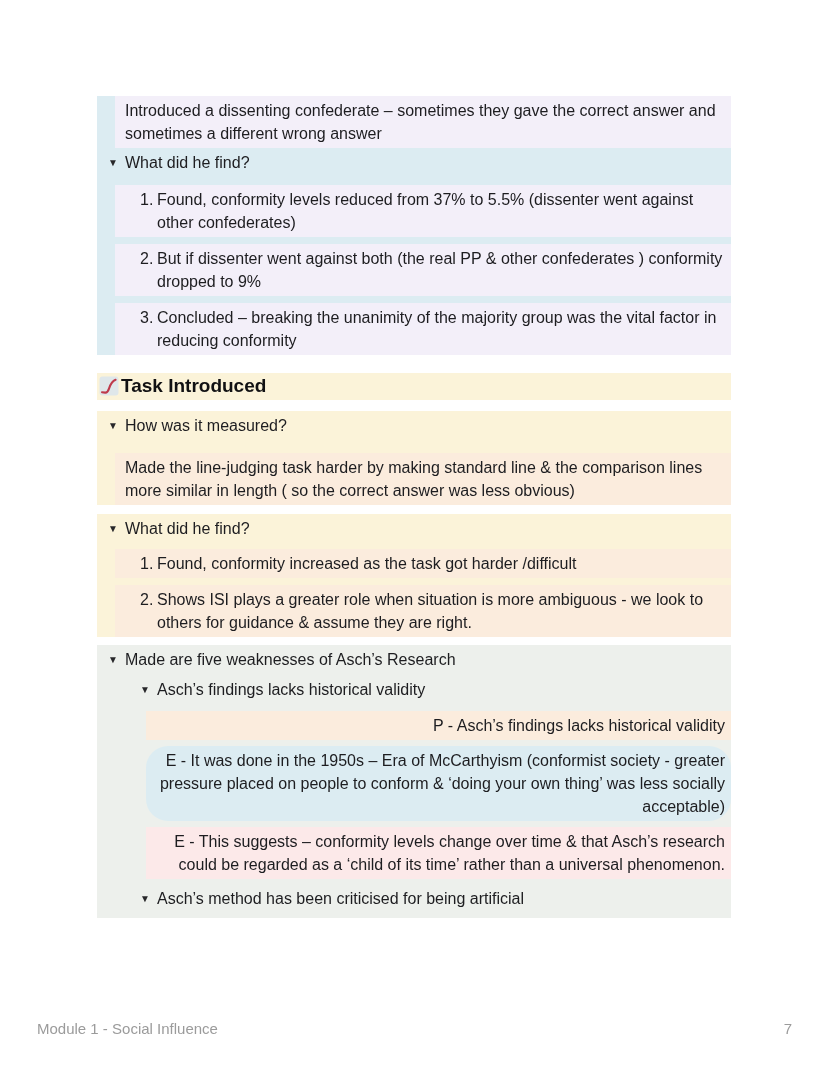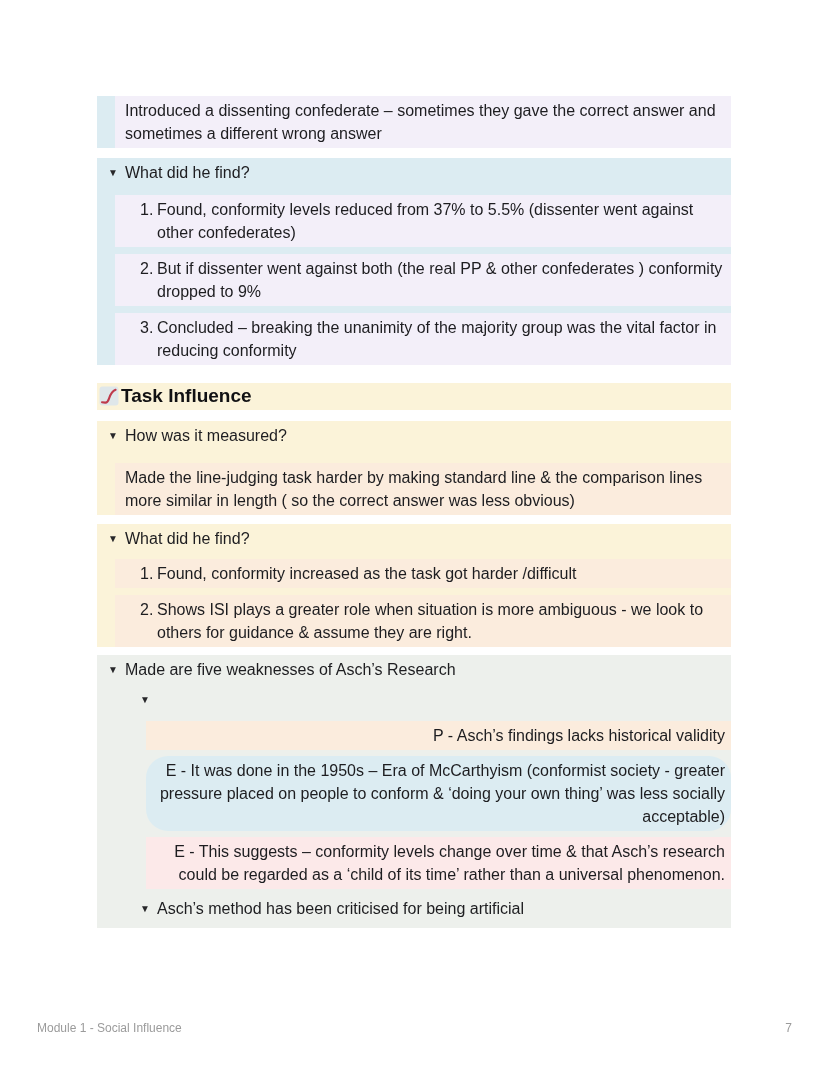--- a/index.html
+++ b/index.html
@@ -60,21 +60,21 @@
   .child3 { margin: 6px 0 0 49px; padding-right: 6px; text-align: right; }
 
   .num-item {
     display: flex;
     align-items: flex-start;
     margin: 7px 0 0 18px;
     padding: 3px 6px 3px 25px;
   }
   .num { flex: none; width: 17px; }
 
-  .sec-a { margin-bottom: 10px; }
+  .sec-a { }
   .sec-b { margin-bottom: 18px; }
   .heading {
     display: flex;
     align-items: center;
     background: var(--cream-bg);
     padding: 2px 3px 3px 2px;
     margin: 0 0 11px 0;
     font-size: 19px;
     line-height: 22px;
     font-weight: 700;
@@ -92,21 +92,21 @@
   .sec-e .first-child { margin-top: 5px; }
   .row-bottom { padding-top: 6px; padding-bottom: 5px; margin-top: 2px; }
 
   .footer {
     position: absolute;
     left: 37px;
     right: 36px;
     top: 1021px;
     display: flex;
     justify-content: space-between;
-    font-size: 12px;
+    font-size: 15px;
     line-height: 15px;
     color: var(--footer-text);
   }
 </style>
 </head>
 <body>
 
 <div class="content">
 
   <section class="sec-blue indent-strip sec-a">
@@ -132,21 +132,21 @@
     </div>
   </section>
 
   <h3 class="heading">
     <span class="emoji">
       <svg width="20" height="20" viewBox="0 0 20 20" xmlns="http://www.w3.org/2000/svg">
         <rect x="0.5" y="0.5" width="19" height="19" rx="3" fill="var(--icon-bg)"></rect>
         <path d="M3 16.2 L6.2 16.6 C8 16.8 9 15.6 10 12.6 C11.4 8.4 13 5.2 16.6 3.8" fill="none" stroke="var(--icon-line)" stroke-width="2.1" stroke-linecap="round"></path>
       </svg>
     </span>
-    <span>Task Influence</span>
+    <span>Task Introduced</span>
   </h3>
 
   <section class="sec-cream sec-d">
     <div class="toggle-row">
       <span class="arrow">▼</span>
       <span>How was it measured?</span>
     </div>
     <div class="para bg-peach child-d">Made the line-judging task harder by making standard line &amp; the comparison lines more similar in length ( so the correct answer was less obvious)</div>
   </section>
 
@@ -166,20 +166,21 @@
   </section>
 
   <section class="sec-green sec-f">
     <div class="toggle-row">
       <span class="arrow">▼</span>
       <span>Made are five weaknesses of Asch’s Research</span>
     </div>
 
     <div class="toggle-row lvl2">
       <span class="arrow">▼</span>
+      <span>Asch’s findings lacks historical validity</span>
     </div>
 
     <div class="para bg-peach child3">P - Asch’s findings lacks historical validity</div>
 
     <div class="para bg-blue child3">E - It was done in the 1950s – Era of McCarthyism (conformist society - greater pressure placed on people to conform &amp; ‘doing your own thing’ was less socially acceptable)</div>
 
 
     <div class="para bg-pink child3">E - This suggests – conformity levels change over time &amp; that Asch’s research could be regarded as a ‘child of its time’ rather than a universal phenomenon.</div>
 
     <div class="toggle-row lvl2 row-bottom">

